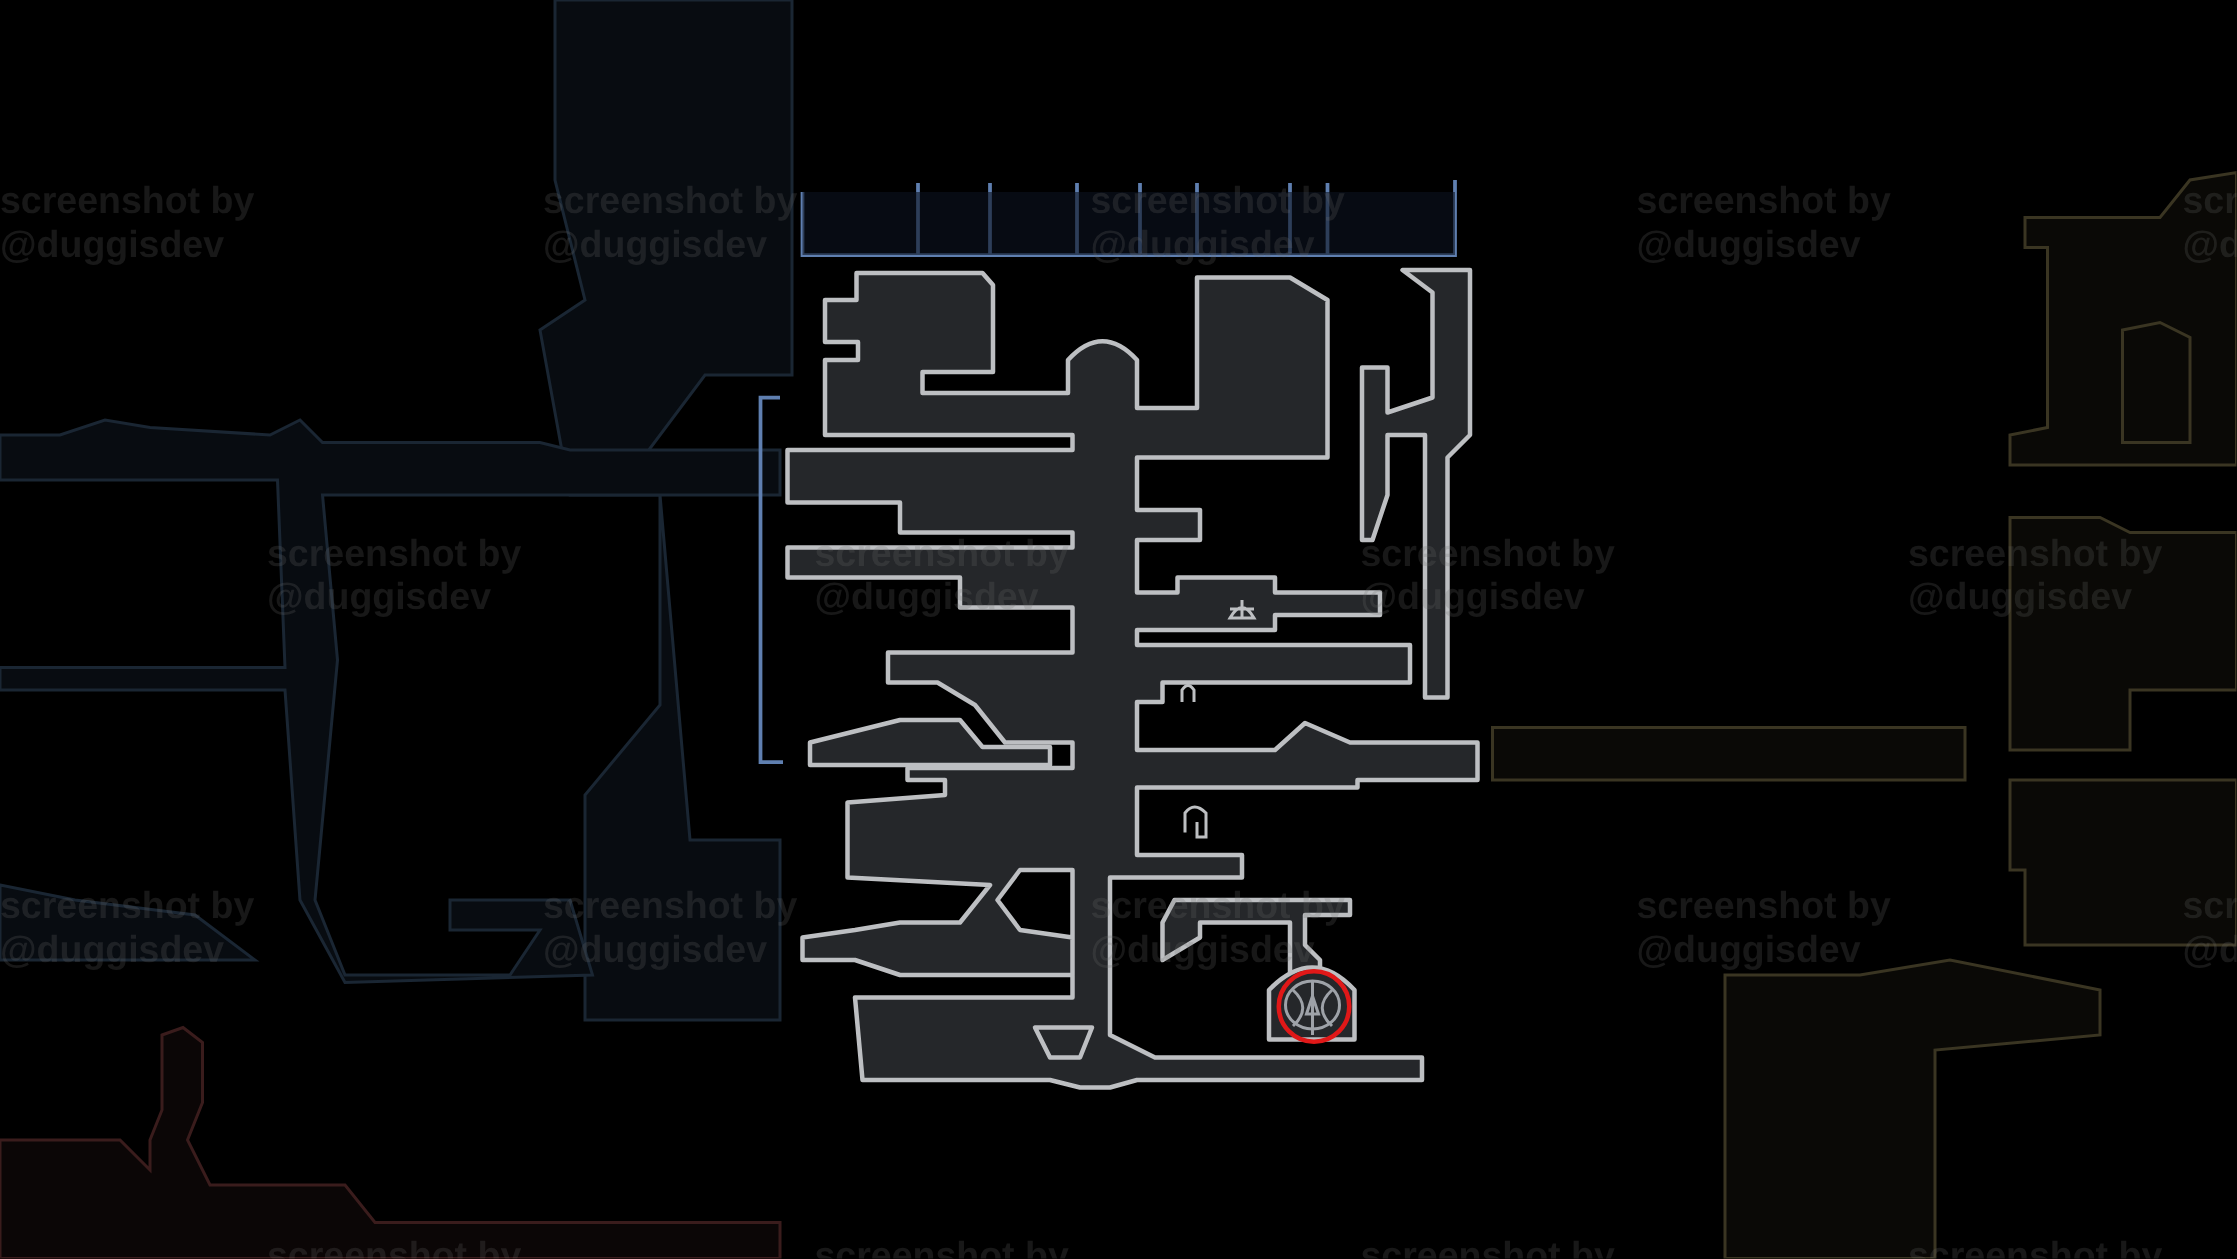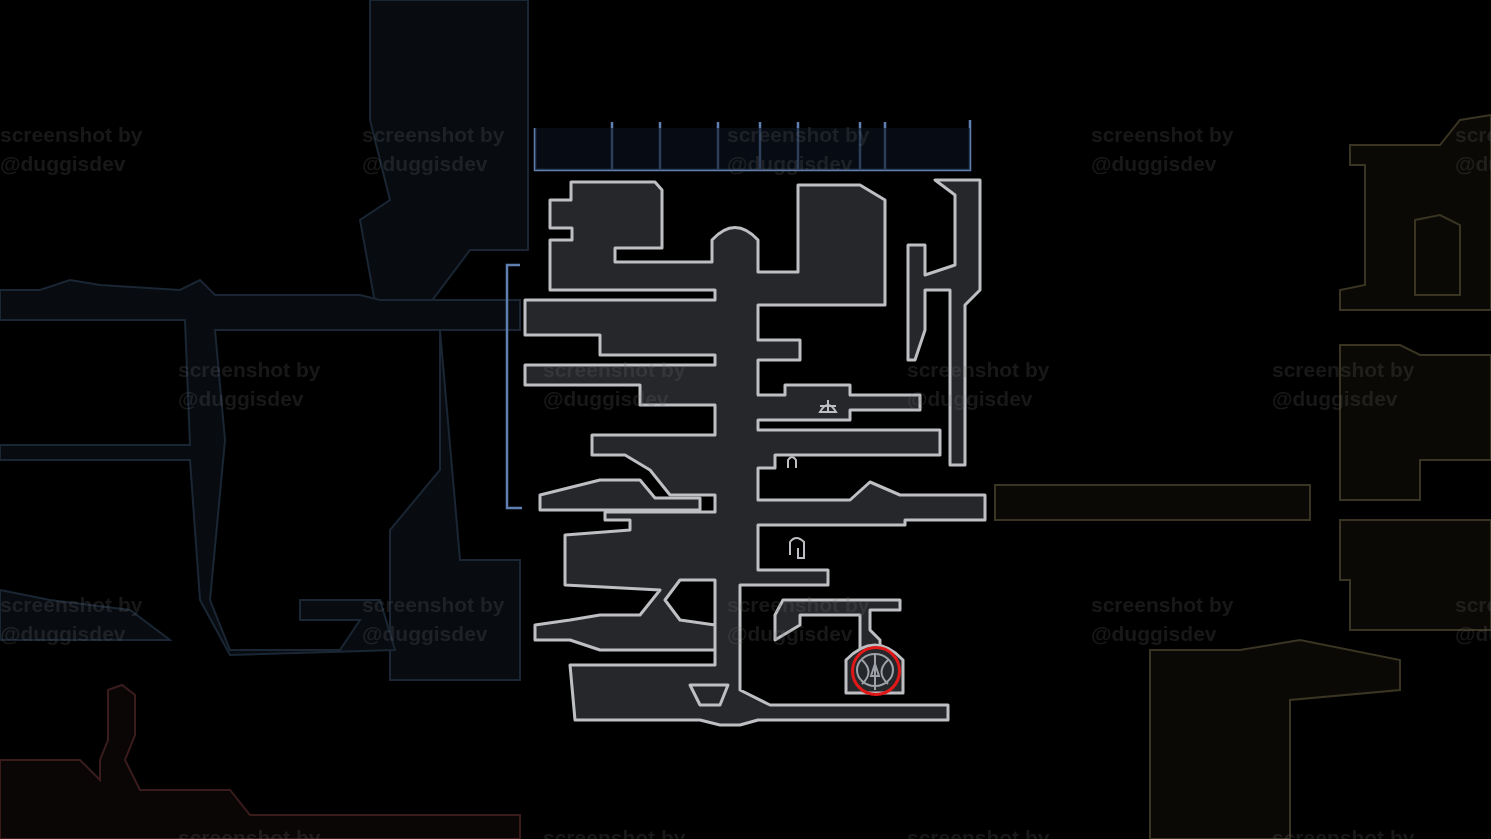--- a/index.html
+++ b/index.html
@@ -1,18 +1,18 @@
 <!DOCTYPE html>
 <html><head>
 <meta charset="utf-8">
 <style>
   html,body{margin:0;padding:0;background:#000;}
   body{width:1491px;height:839px;overflow:hidden;position:relative;font-family:"Liberation Sans",sans-serif;}
   #map{position:absolute;left:0;top:0;width:1491px;height:839px;}
-  .wm{position:absolute;color:rgba(110,110,110,0.22);font-weight:bold;font-size:21px;line-height:29px;white-space:pre;pointer-events:none;}
+  .wm{position:absolute;color:rgba(110,110,110,0.22);font-weight:bold;font-size:25px;line-height:29px;white-space:pre;pointer-events:none;}
   .marker{position:absolute;left:851px;top:646px;width:50px;height:50px;box-sizing:border-box;border:3px solid #e01818;border-radius:50%;}
 </style>
 </head>
 <body>
 
 <svg id="map" viewBox="0 0 1491 839" xmlns="http://www.w3.org/2000/svg">
 
   <g fill="#080c11" stroke="#1a2633" stroke-width="2">
     <path d="M370 0 L528 0 L528 250 L470 250 L410 330 L440 330 L440 470 L390 530 L390 680 L520 680 L520 560 L460 560 L440 330 L380 330 L360 220 L390 200 L370 120 Z"></path>
     <path d="M0 290 L40 290 L70 280 L100 285 L180 290 L200 280 L215 295 L360 295 L380 300 L520 300 L520 330 L215 330 L225 440 L210 600 L230 650 L340 650 L360 620 L300 620 L300 600 L380 600 L395 650 L230 655 L200 600 L190 460 L0 460 L0 445 L190 445 L185 320 L0 320 Z"></path>

